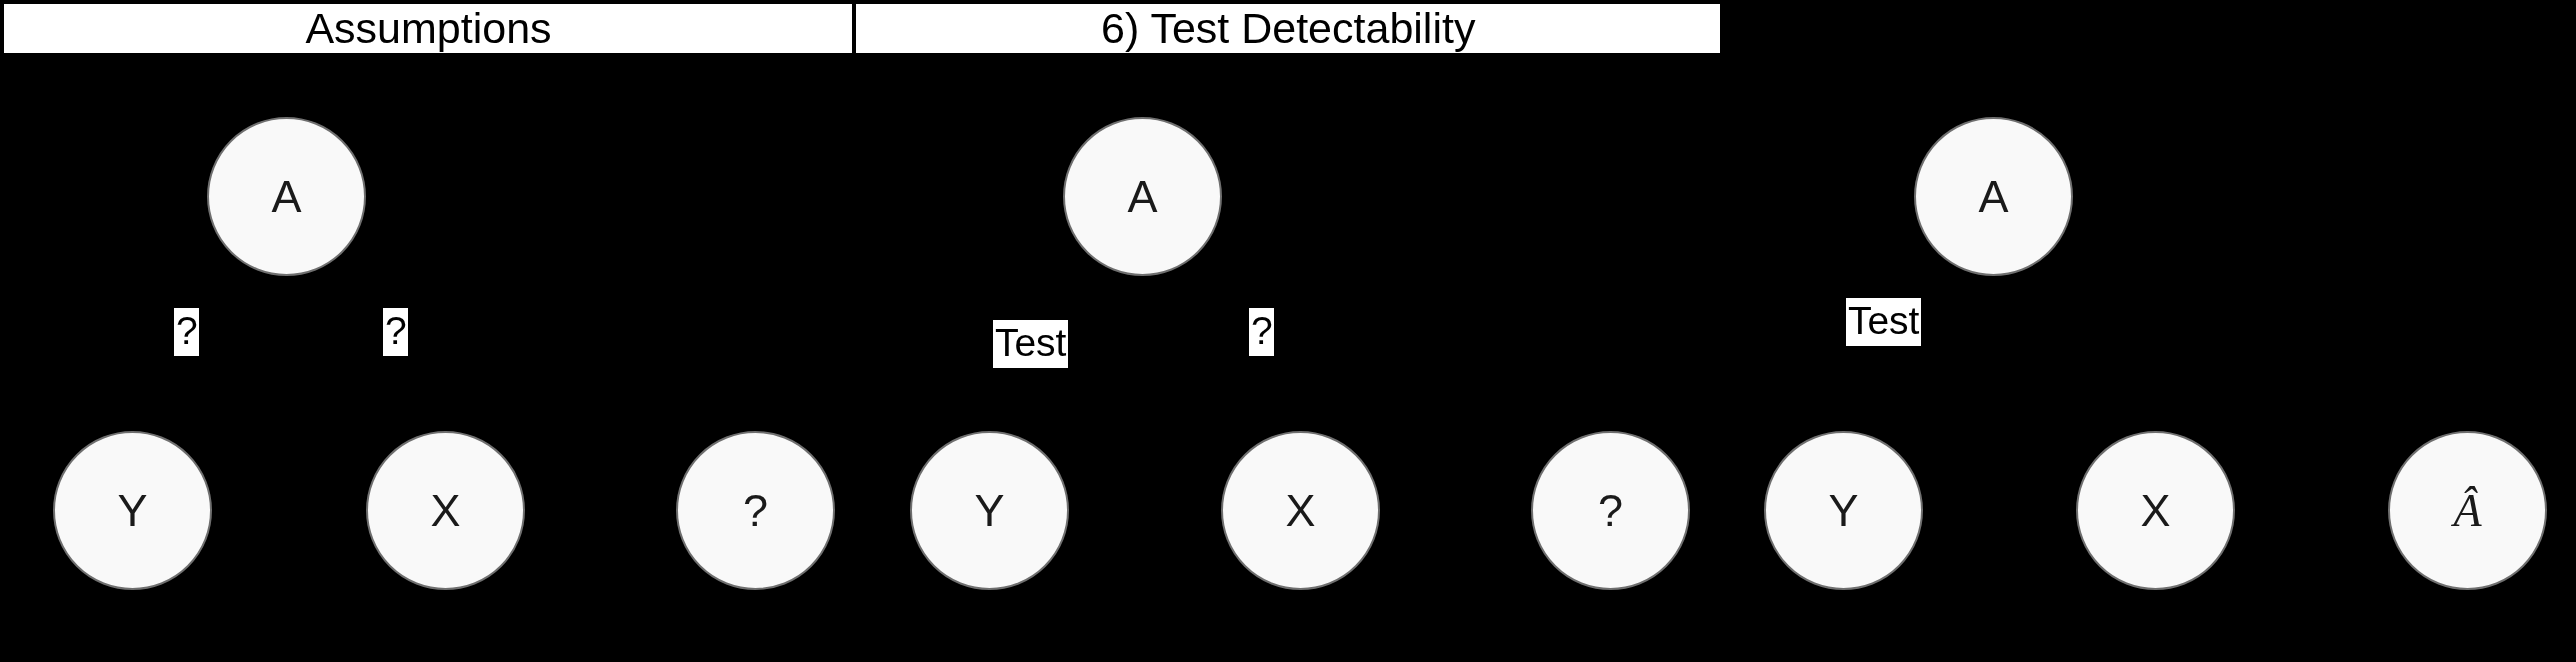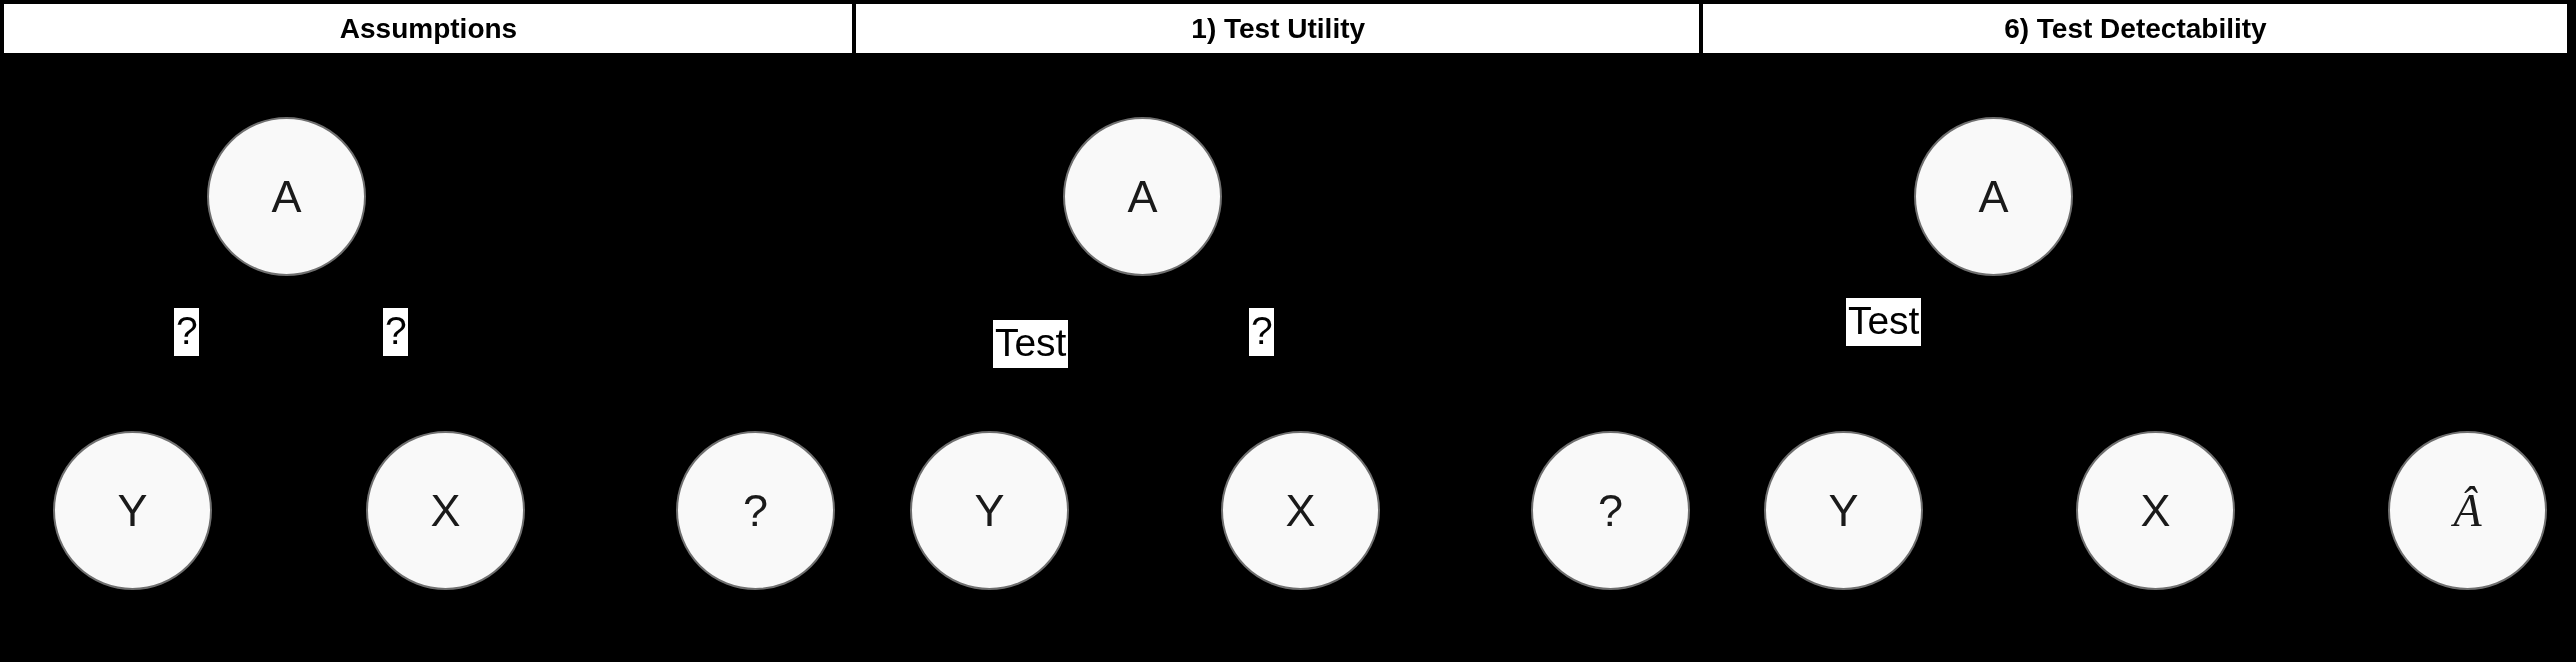--- a/index.html
+++ b/index.html
@@ -32,22 +32,22 @@
     box-sizing: border-box;
     display: flex;
     align-items: center;
     justify-content: center;
     height: 57px;
   }
   .header-cell.c0 { width: 857px; }
   .header-cell.c1 { width: 852px; margin-left: -4.8px; }
   .header-cell.c2 { width: 872px; margin-left: -4.8px; }
   .header-title {
-    font-size: 28px;
-    font-weight: bold;
+    font-size: 43px;
+    font-weight: normal;
     color: #000000;
     letter-spacing: 0px;
     white-space: nowrap;
   }
 
   
   .node {
     position: absolute;
     width: 159px;
     height: 159px;
@@ -94,23 +94,20 @@
   }
 </style>
 </head>
 <body>
 
 <div id="stage">
 
   <div class="header-band">
     <div class="header-cell c0">
       <span class="header-title">Assumptions</span>
-    </div>
-    <div class="header-cell c1">
-      <span class="header-title">1) Test Utility</span>
     </div>
     <div class="header-cell c2">
       <span class="header-title">6) Test Detectability</span>
     </div>
   </div>
 
   <svg class="edge-layer" width="2576" height="662" viewBox="0 0 2660 684">
     <g stroke="#000000" stroke-width="4" fill="none">
 
       <line x1="240" y1="280" x2="160" y2="450"></line>

